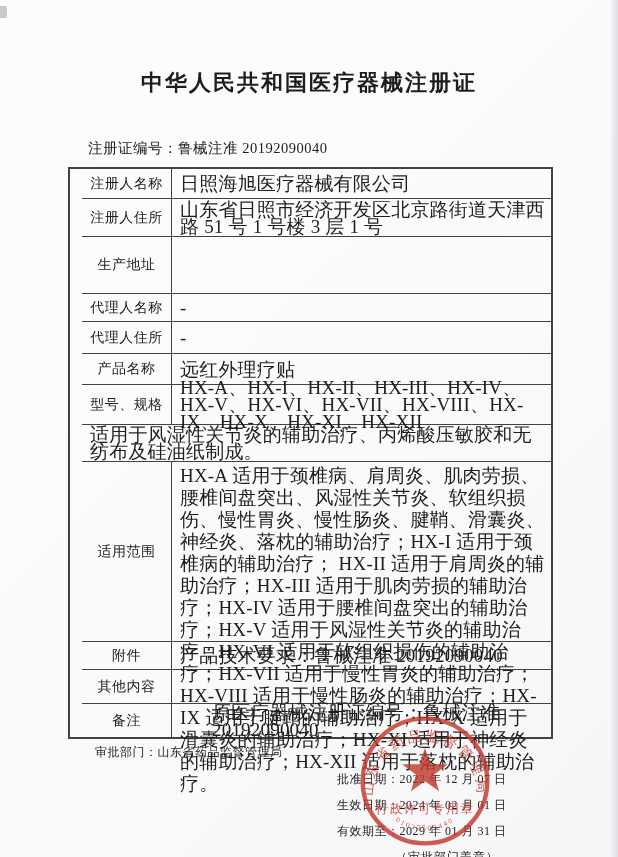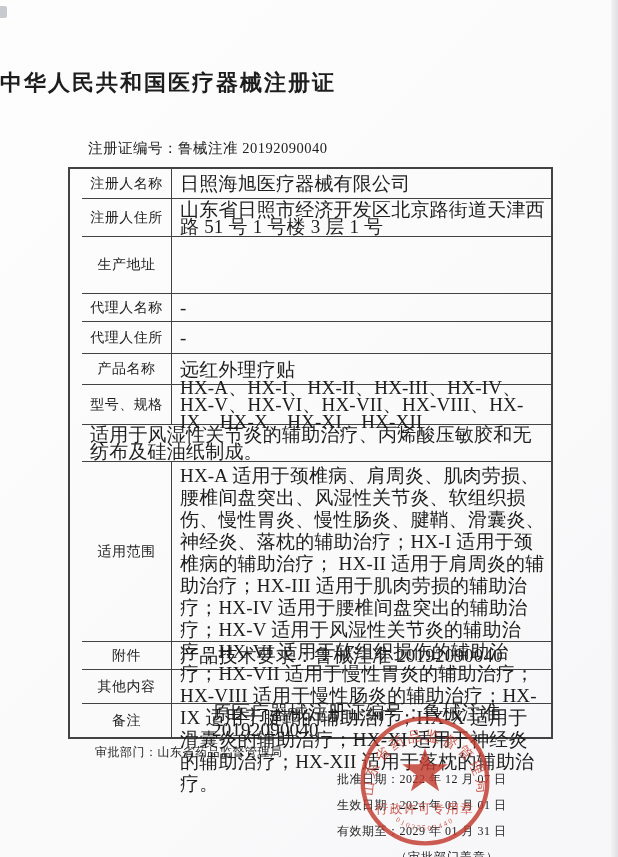--- a/index.html
+++ b/index.html
@@ -19,21 +19,21 @@
   .edge-right{
     position:absolute;top:0;right:0;width:7px;height:100%;
     background:linear-gradient(to right,#f2f2f4,#dfdfe4);
   }
   .corner-mark{
     position:absolute;left:0;top:6px;width:7px;height:12px;
     background:#9aa0a8;opacity:.55;border-radius:0 2px 2px 0;
   }
   .title{
     position:absolute;top:68px;left:0;width:100%;
-    text-align:left;
+    text-align:center;
     font-size:22px;font-weight:700;letter-spacing:2px;
     color:#1d1d1d;
   }
   .regno{
     position:absolute;top:139px;left:88px;
     font-size:14.5px;color:#212121;letter-spacing:.5px;
   }
   .cert-table{
     position:absolute;top:167px;left:68px;width:485px;
     border:2px solid #424242;

